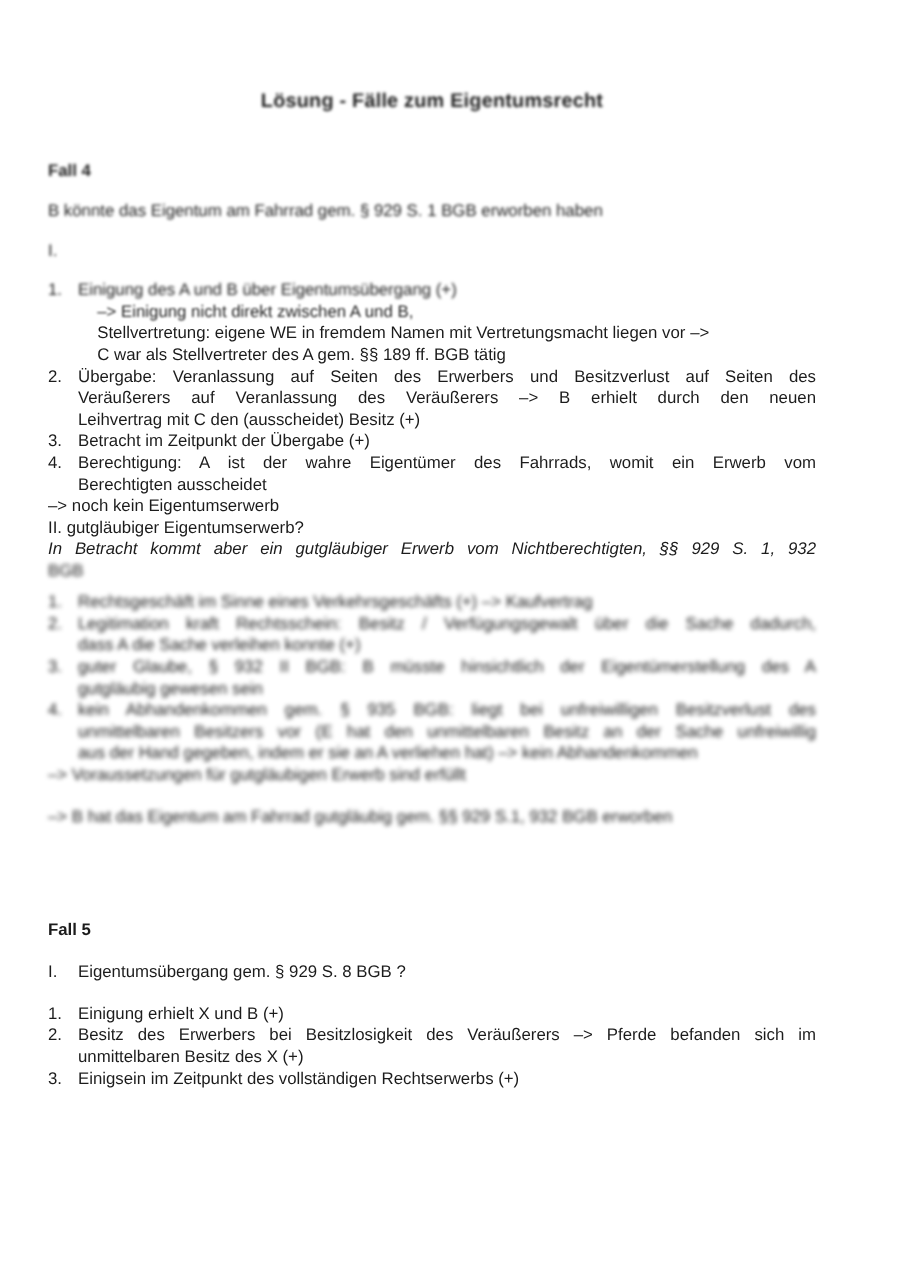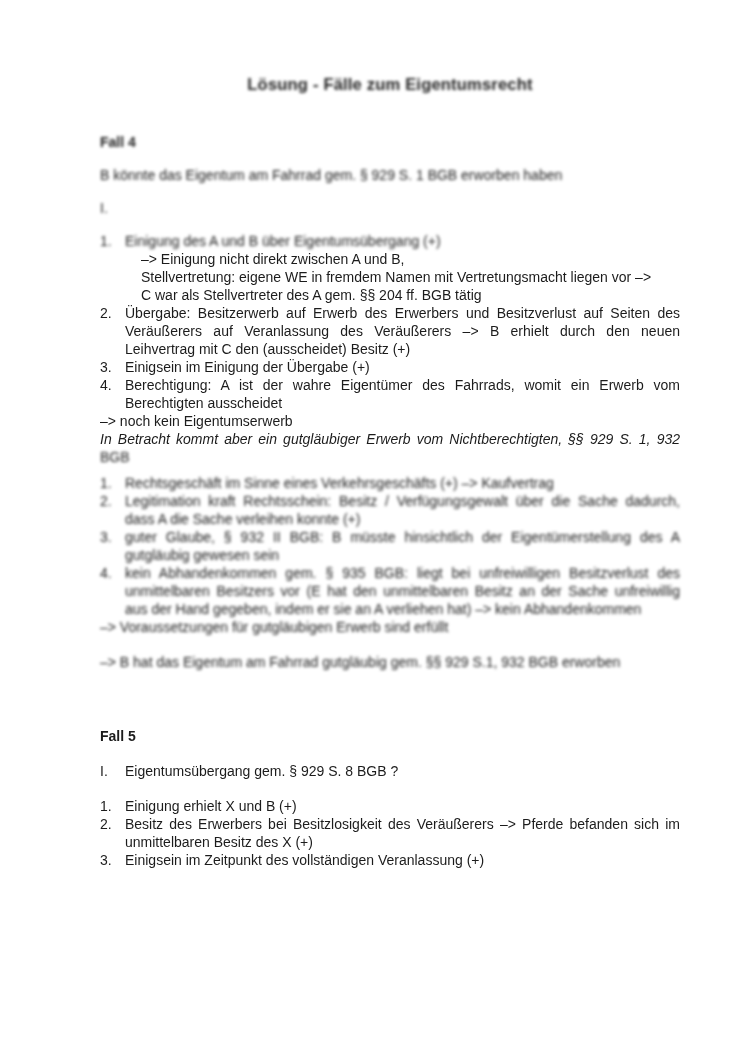--- a/index.html
+++ b/index.html
@@ -6,38 +6,38 @@
   html, body { margin: 0; padding: 0; }
   body {
     width: 750px; height: 1059px;
     background: #ffffff;
     font-family: "Liberation Sans", "DejaVu Sans", sans-serif;
     font-size: 14px;
     line-height: 18px;
     color: #1c1c1c;
     overflow: hidden;
   }
-  .page { width: 750px; height: 1059px; padding: 73px 70px 0 100px; }
+  .page { width: 750px; height: 1059px; padding: 73px 70px 0 40px; }
   .grp { display: flow-root; }
 
   .title {
     font-size: 16.5px;
     font-weight: 700;
     text-align: center;
     line-height: 22px;
     letter-spacing: .2px;
   }
   .h-fall { font-weight: 700; }
 
   .mt38 { margin-top: 38px; }
   .mt17 { margin-top: 17px; }
   .mt16 { }
   .mt15 { margin-top: 15px; }
   .mt8  { margin-top: 8px; }
-  .mt64 { margin-top: 56px; }
+  .mt64 { margin-top: 76px; }
 
   .li { display: flex; }
   .num { flex: 0 0 25px; }
   .libody { flex: 1; min-width: 0; }
   .sub { padding-left: 41px; }
 
   
   .jl { text-align: justify; text-align-last: justify; }
 
   
@@ -59,44 +59,45 @@
     <div class="li mt15">
       <span class="num">1.</span>
       <div class="libody">Einigung des A und B über Eigentumsübergang (+)</div>
     </div>
   </div>
 
   <div class="sub blur-c">–&gt; Einigung nicht direkt zwischen A und B,</div>
 
   <div class="sub">
     <div>Stellvertretung: eigene WE in fremdem Namen mit Vertretungsmacht liegen vor –&gt;</div>
-    <div>C war als Stellvertreter des A gem. §§ 204 ff. BGB tätig</div>
+    <div>C war als Stellvertreter des A gem. §§ 189 ff. BGB tätig</div>
   </div>
 
   <div class="li">
     <span class="num">2.</span>
     <div class="libody">
-      <div class="jl">Übergabe: Besitzerwerb auf Erwerb des Erwerbers und Besitzverlust auf Seiten des</div>
+      <div class="jl">Übergabe: Veranlassung auf Seiten des Erwerbers und Besitzverlust auf Seiten des</div>
       <div class="jl">Veräußerers auf Veranlassung des Veräußerers –&gt; B erhielt durch den neuen</div>
       <div>Leihvertrag mit C den (ausscheidet) Besitz (+)</div>
     </div>
   </div>
   <div class="li">
     <span class="num">3.</span>
-    <div class="libody">Einigsein im Einigung der Übergabe (+)</div>
+    <div class="libody">Betracht im Zeitpunkt der Übergabe (+)</div>
   </div>
   <div class="li">
     <span class="num">4.</span>
     <div class="libody">
       <div class="jl">Berechtigung: A ist der wahre Eigentümer des Fahrrads, womit ein Erwerb vom</div>
       <div>Berechtigten ausscheidet</div>
     </div>
   </div>
 
   <div class="mt16">–&gt; noch kein Eigentumserwerb</div>
+  <div class="mt16">II. gutgläubiger Eigentumserwerb?</div>
 
   <div class="jl mt16 blur-d">In Betracht kommt aber ein gutgläubiger Erwerb vom Nichtberechtigten, §§ 929 S. 1, 932</div>
 
   <div class="grp blur-b">
     <div>BGB</div>
 
     <div class="li mt8">
       <span class="num">1.</span>
       <div class="libody">Rechtsgeschäft im Sinne eines Verkehrsgeschäfts (+) –&gt; Kaufvertrag</div>
     </div>
@@ -139,17 +140,17 @@
     </div>
     <div class="li">
       <span class="num">2.</span>
       <div class="libody">
         <div class="jl">Besitz des Erwerbers bei Besitzlosigkeit des Veräußerers –&gt; Pferde befanden sich im</div>
         <div>unmittelbaren Besitz des X (+)</div>
       </div>
     </div>
     <div class="li">
       <span class="num">3.</span>
-      <div class="libody">Einigsein im Zeitpunkt des vollständigen Veranlassung (+)</div>
+      <div class="libody">Einigsein im Zeitpunkt des vollständigen Rechtserwerbs (+)</div>
     </div>
   </div>
 
 </div>
 
 </body></html>

